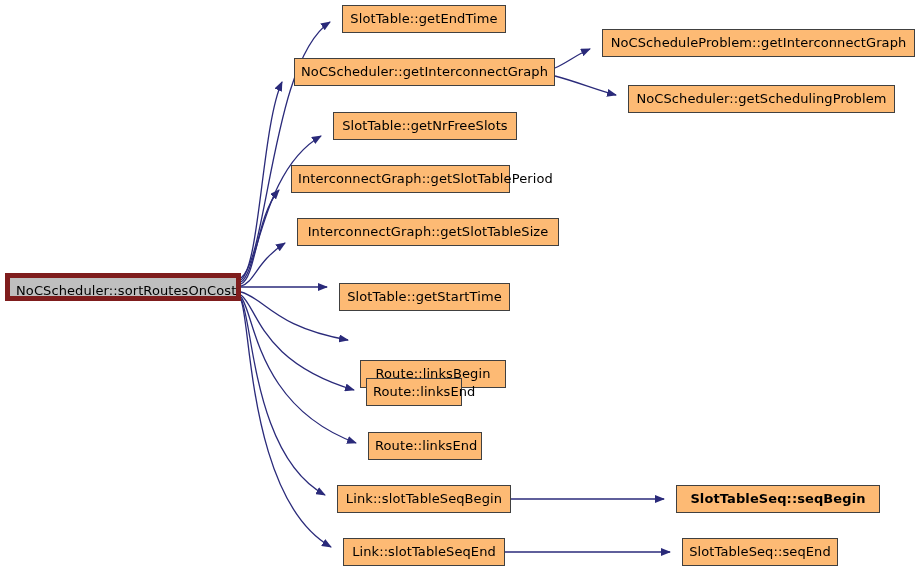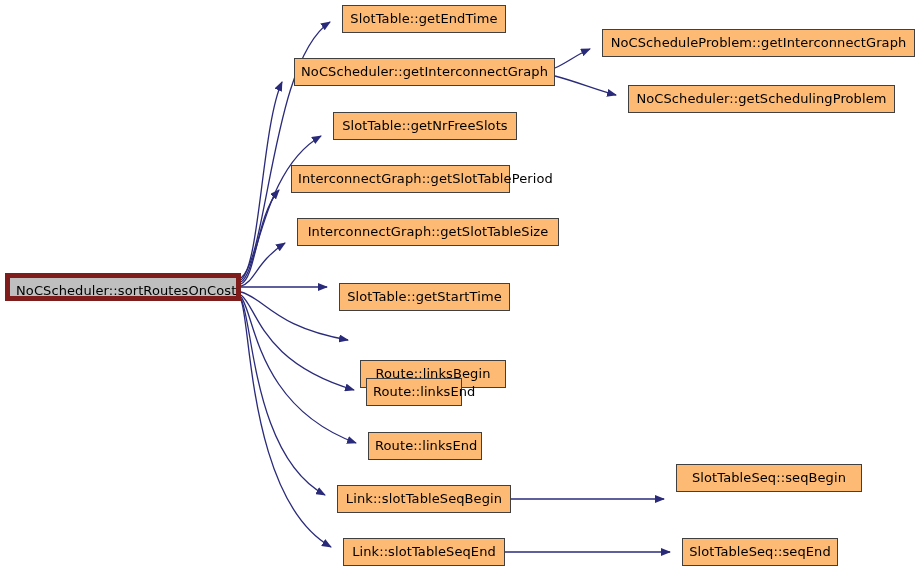--- a/index.html
+++ b/index.html
@@ -112,21 +112,21 @@
       </div>
       <div class="node" style="left: 343px; top: 538px; width: 162px;">
         <span class="node-label">Link::slotTableSeqEnd</span>
       </div>
       <div class="node" style="left: 602px; top: 29px; width: 313px;">
         <span class="node-label">NoCScheduleProblem::getInterconnectGraph</span>
       </div>
       <div class="node" style="left: 628px; top: 85px; width: 267px;">
         <span class="node-label">NoCScheduler::getSchedulingProblem</span>
       </div>
-      <div class="node" style="left: 676px; top: 464px; width: 186px;">
+      <div class="node" style="left: 676px; top: 485px; width: 204px; font-weight: bold;">
         <span class="node-label">SlotTableSeq::seqBegin</span>
       </div>
       <div class="node" style="left: 682px; top: 538px; width: 156px;">
         <span class="node-label">SlotTableSeq::seqEnd</span>
       </div>
     </div>
 
 </div>
 
 </body></html>

